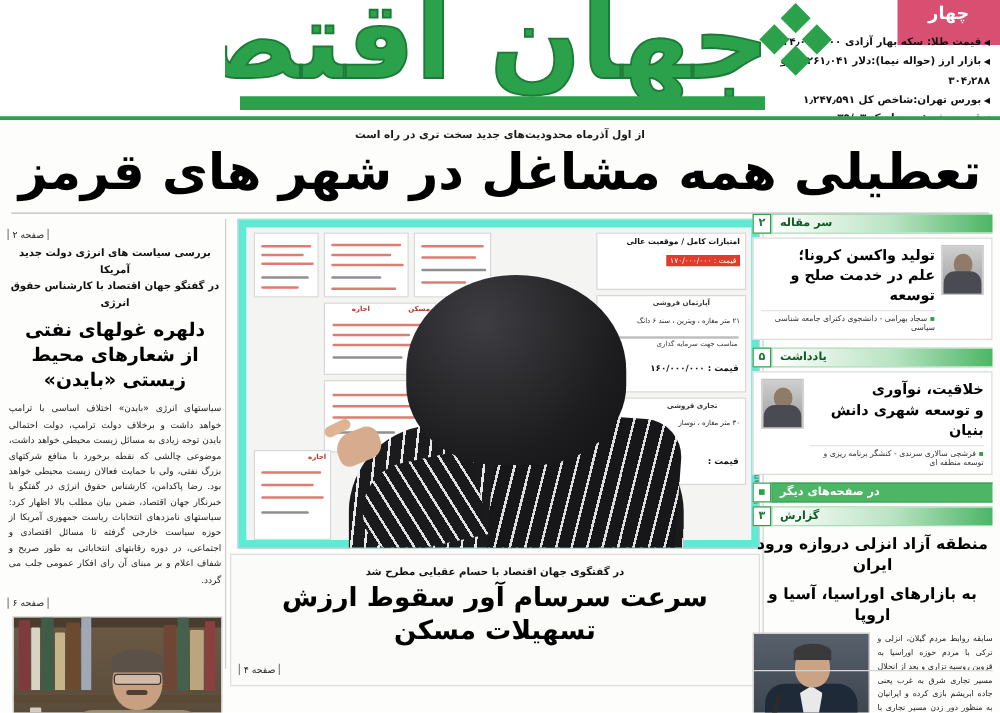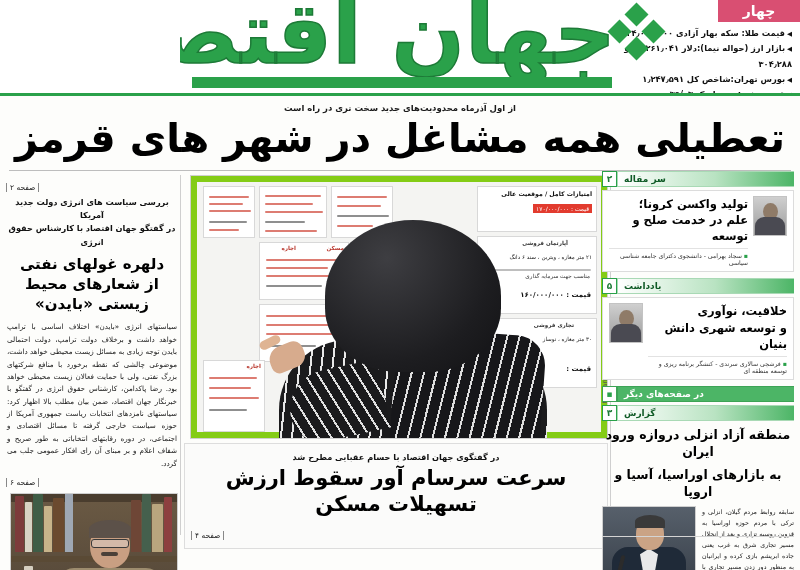--- a/index.html
+++ b/index.html
@@ -95,21 +95,21 @@
     font-size: 8.3px;
     color: #111;
     line-height: 1.85;
     font-weight: bold;
   }
   .market-box div::before { content: "◀"; font-size: 6.5px; margin-left: 2px; }
 
   .corner-badge {
     position: absolute;
     right: 0; top: 0;
-    width: 82px; height: 22px;
+    width: 82px; height: 36px;
     background: #d94f72;
     color: #ffffff;
     font-size: 14px;
     font-weight: bold;
     text-align: center;
     line-height: 22px;
     letter-spacing: 3px;
   }
 
   
@@ -236,21 +236,21 @@
     width: 30px; height: 54px; margin-left: 1px;
     background: #6b5c4a;
     clip-path: polygon(50% 0, 100% 22%, 85% 100%, 15% 100%, 0 22%);
   }
 
   
   .photo-main {
     position: relative;
     width: 418px; height: 264px;
     border: 1px solid #d0d0d0;
-    background: #84cc16;
+    background: #5eead4;
     overflow: hidden;
   }
   .board { position: absolute; inset: 6px; background: #f4f4f2; }
   .listing {
     position: absolute;
     background: #ffffff;
     border: 1px solid #d8d8d8;
     overflow: hidden;
   }
   .scribble { position: absolute; height: 1.5px; background: #d04a3c; opacity: .72; border-radius: 1px; }

